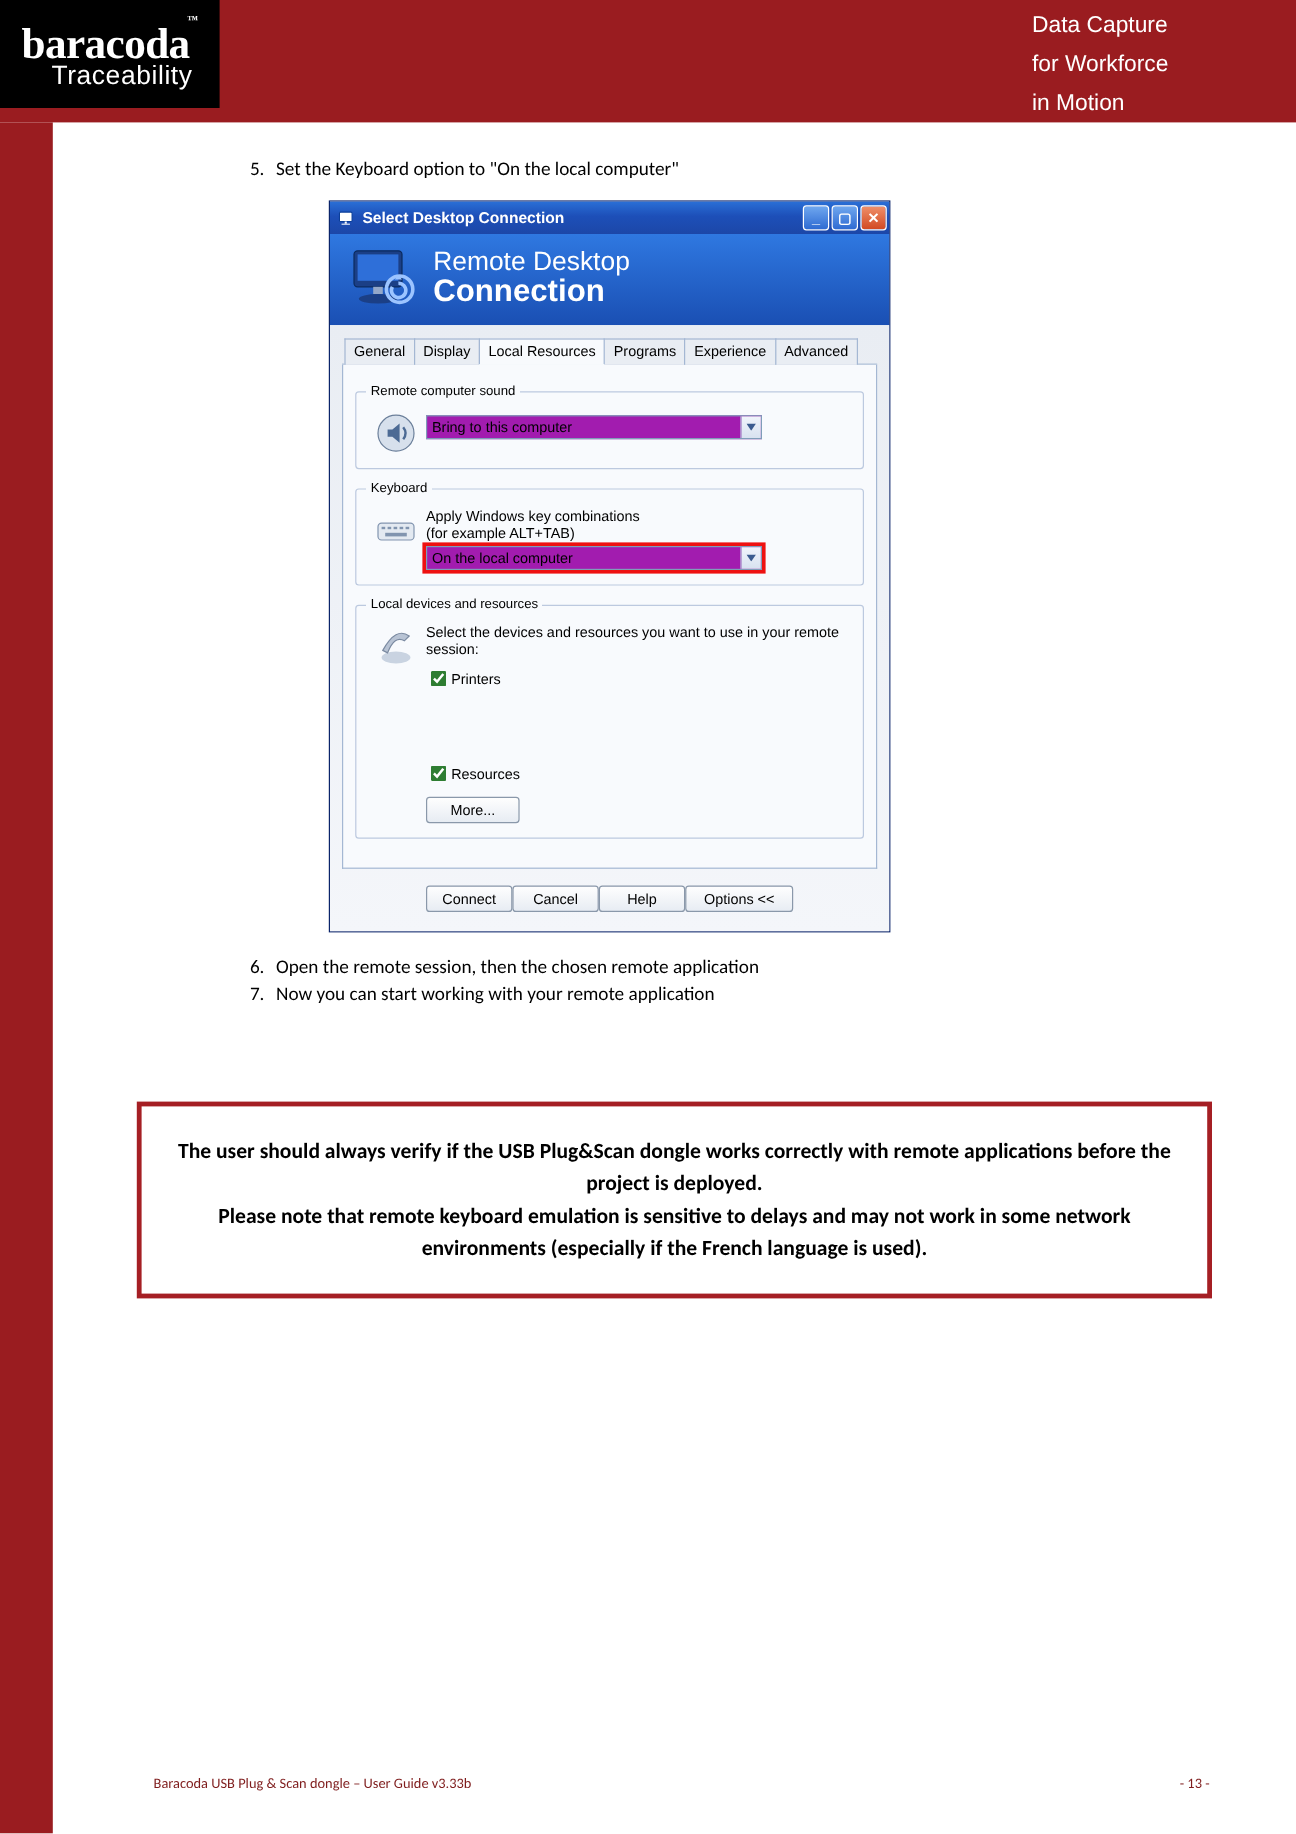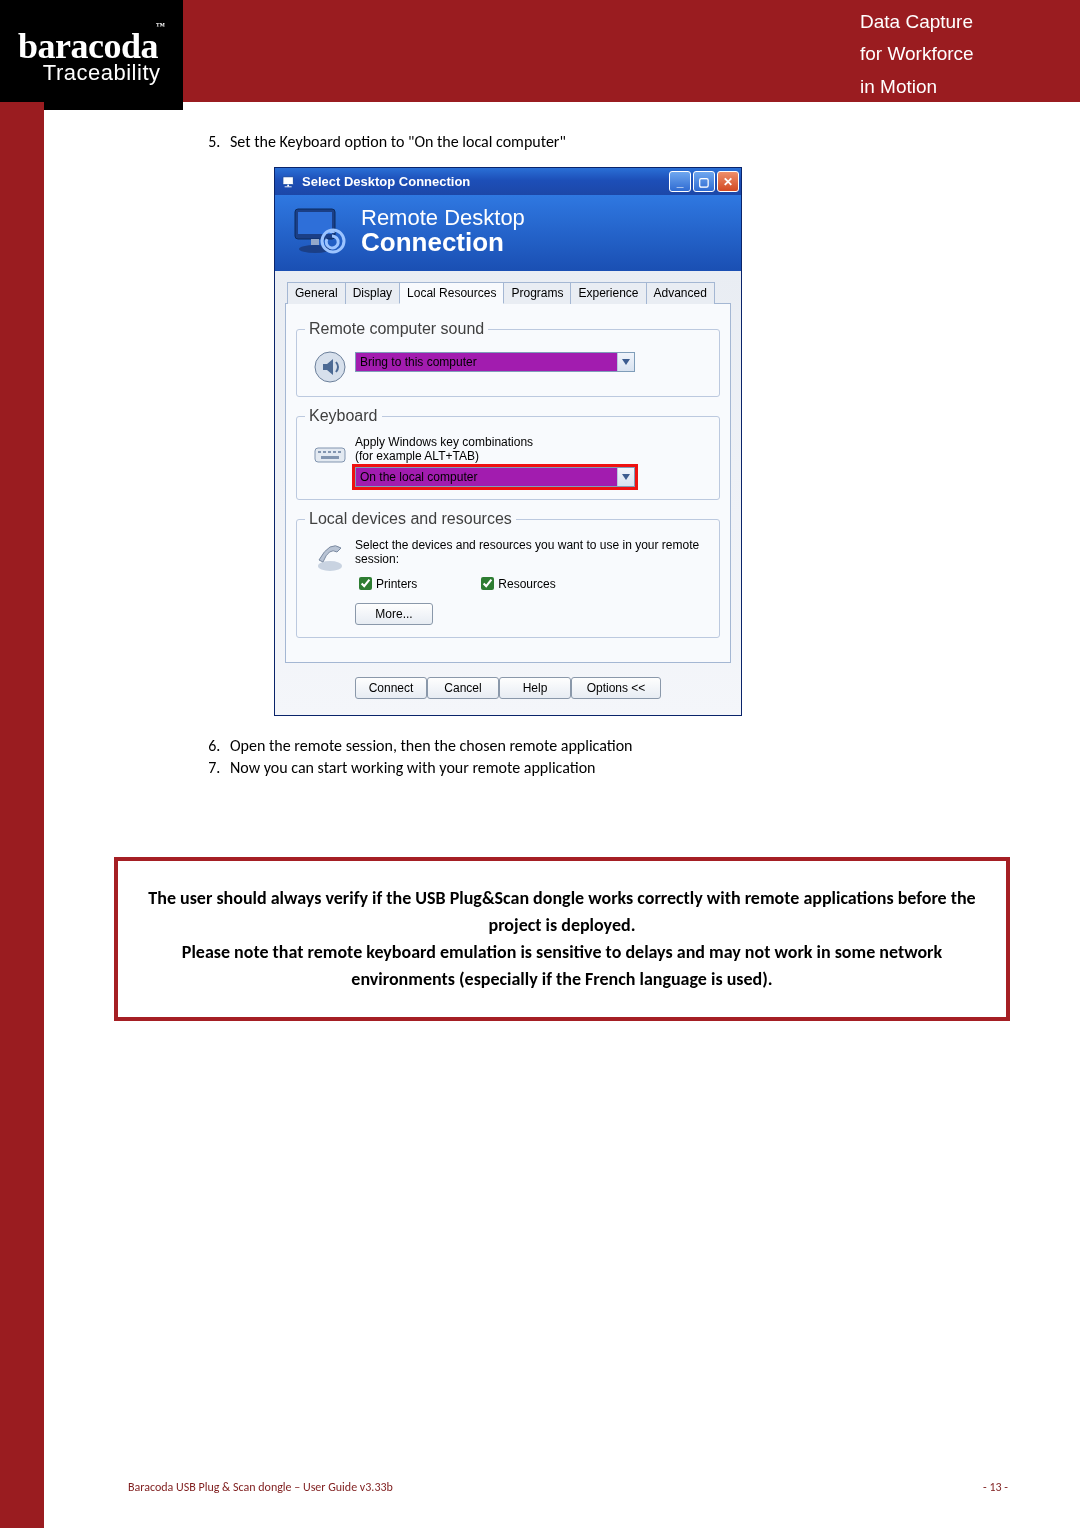--- a/index.html
+++ b/index.html
@@ -22,21 +22,21 @@
     height: 102px;
     display: flex;
     align-items: stretch;
     justify-content: space-between;
     padding: 0;
   }
   .logo-box {
     background: #000;
     color: #fff;
     padding: 10px 18px 6px 18px;
-    height: 110px;
+    height: 90px;
     margin: 0;
     display: flex;
     flex-direction: column;
     justify-content: center;
   }
   .logo-main {
     font-family: Georgia, "Times New Roman", serif;
     font-weight: bold;
     font-size: 36px;
     line-height: 1;
@@ -192,22 +192,22 @@
     padding: 10px 10px 14px 10px;
   }
   fieldset.rdc-group {
     border: 1px solid #bcc9df;
     border-radius: 3px;
     margin: 6px 0 10px 0;
     padding: 10px 8px 12px 8px;
     position: relative;
   }
   fieldset.rdc-group legend {
-    color: #404040;
-    font-size: 16px;
+    color: #000000;
+    font-size: 11px;
     padding: 0 4px;
   }
   .rdc-row { display: flex; align-items: flex-start; }
   .rdc-icon-cell {
     width: 50px;
     display: flex;
     justify-content: center;
     padding-top: 2px;
   }
   .rdc-icon-cell svg { width: 34px; height: 34px; }
@@ -227,21 +227,21 @@
   .rdc-select .dd {
     width: 17px; height: 18px;
     border-left: 1px solid #b8c7de;
     background: linear-gradient(#f0f4fb, #d8e2f0);
     display: flex; align-items: center; justify-content: center;
   }
   .rdc-select .dd svg { width: 8px; height: 6px; }
   .rdc-select.highlight {
     outline: 3px solid #e11; outline-offset: 0;
   }
-  .rdc-checks { display: flex; gap: 60px; margin-top: 8px; margin-left: 0; }
+  .rdc-checks { display: flex; gap: 60px; margin-top: 8px; margin-left: 0; flex-direction: column; }
   .rdc-check { display: flex; align-items: center; font-size: 12px; }
   .rdc-check input { accent-color: #2e7d32; margin-right: 4px; }
   .rdc-btn-sm {
     margin-top: 10px;
     width: 78px; height: 22px;
     border: 1px solid #8a98aa;
     border-radius: 3px;
     background: linear-gradient(#fefefe, #e7ecf3);
     font-size: 12px;
     text-align: center;

